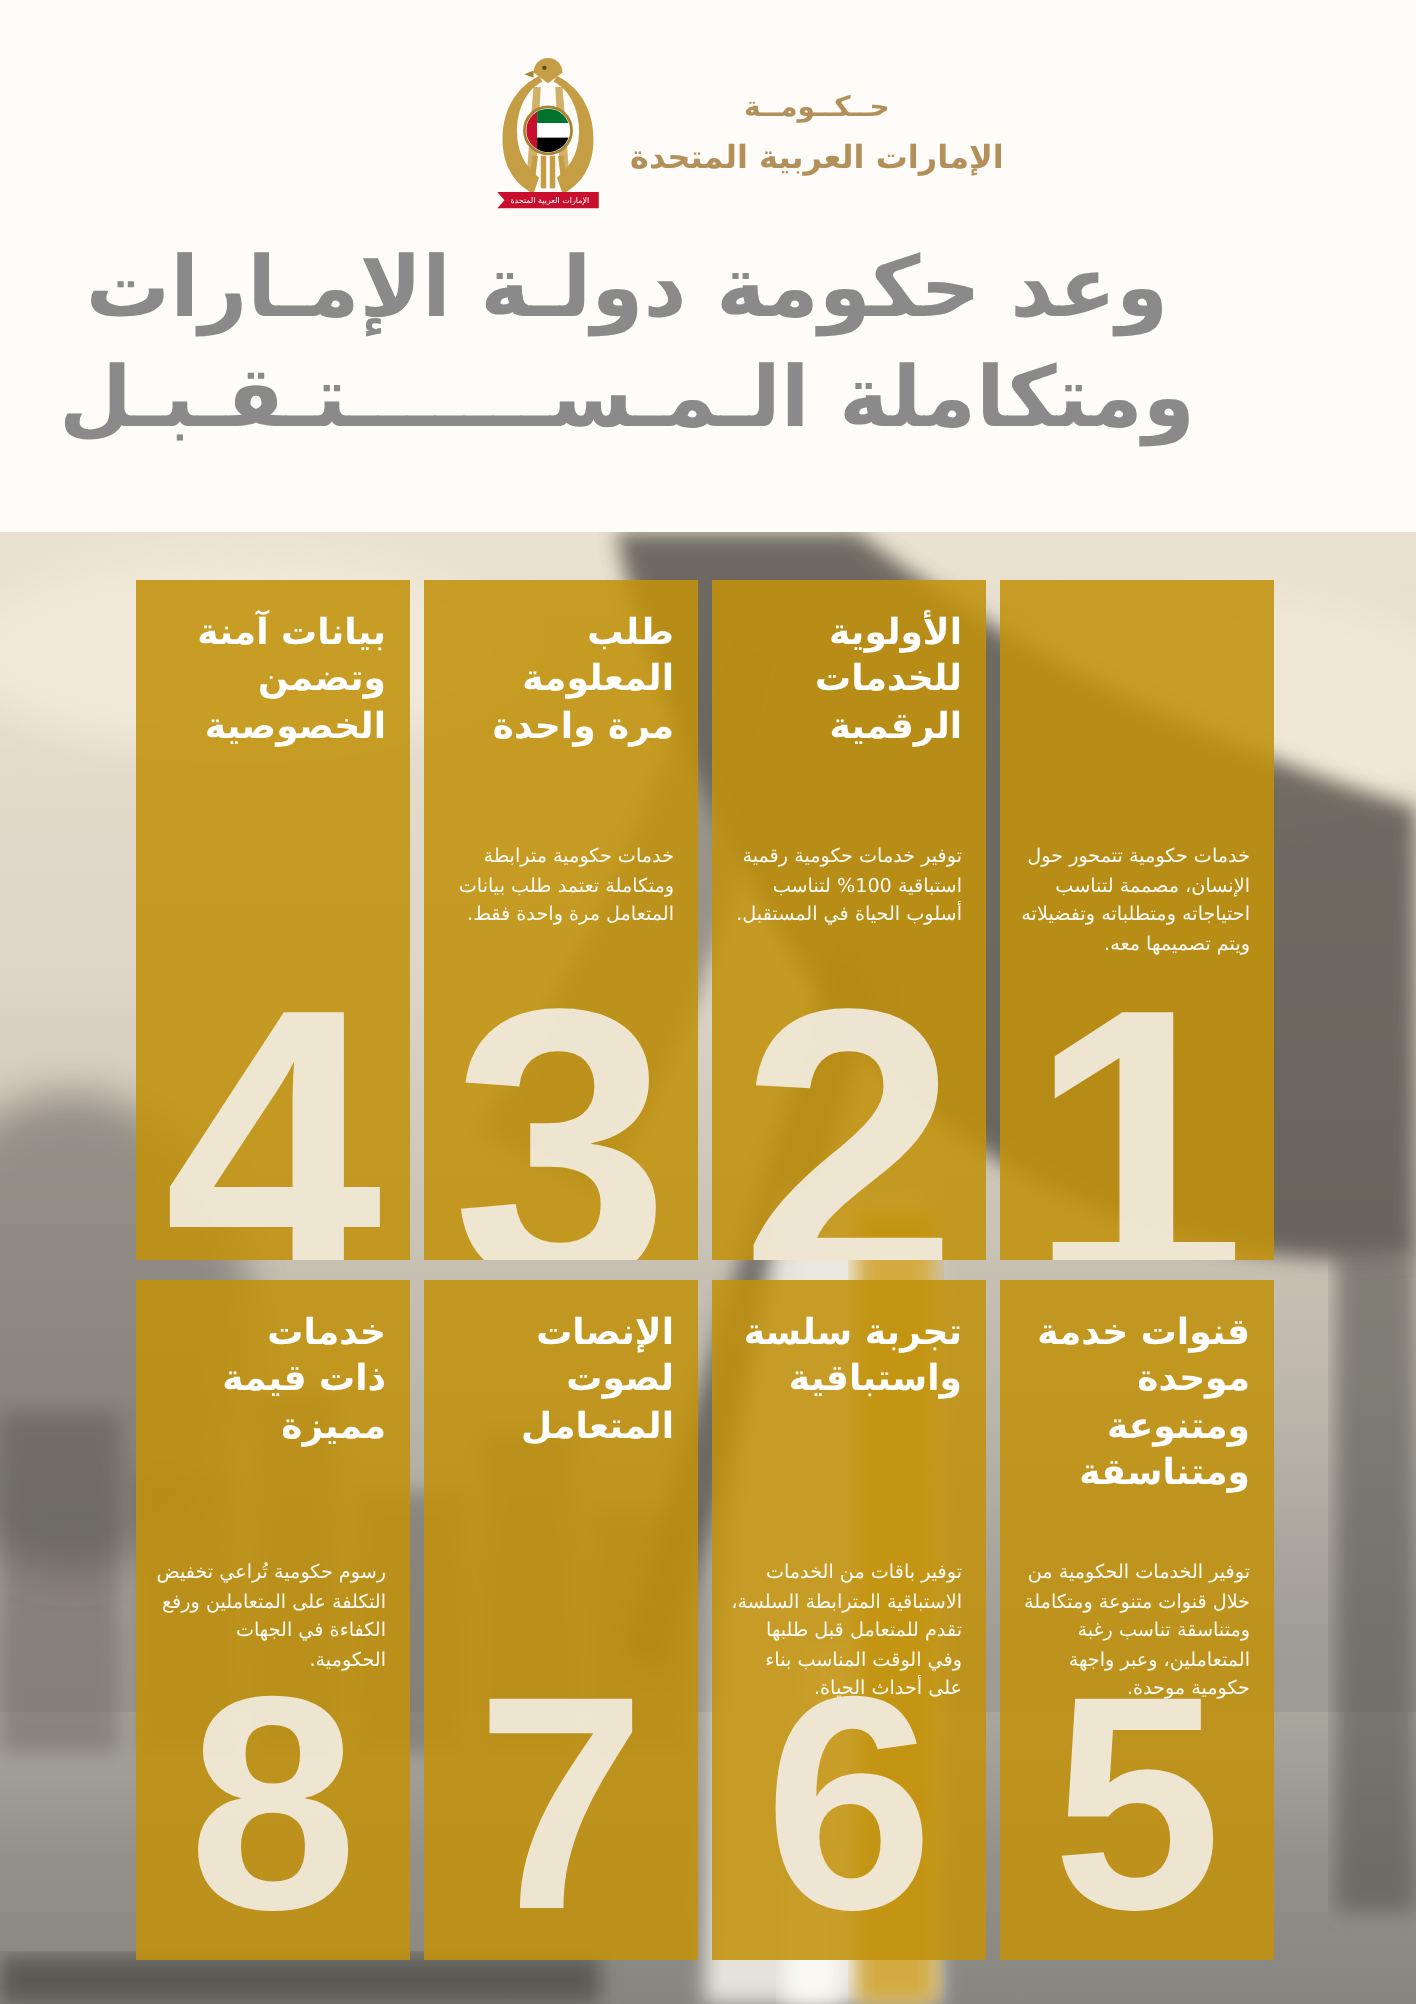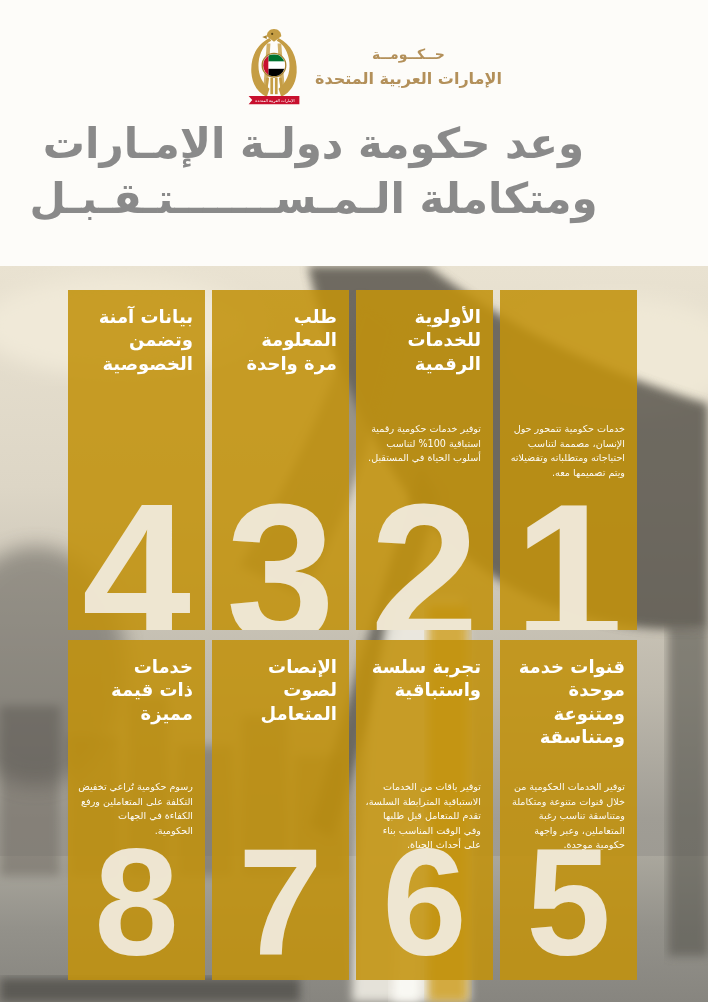--- a/index.html
+++ b/index.html
@@ -150,20 +150,21 @@
       <h2 class="card-title">الأولوية
 للخدمات
 الرقمية</h2>
       <p class="card-desc">توفير خدمات حكومية رقمية استباقية 100% لتناسب أسلوب الحياة في المستقبل.</p>
       <div class="card-number">2</div>
     </section>
     <section class="card row1">
       <h2 class="card-title">طلب
 المعلومة
 مرة واحدة</h2>
+      <p class="card-desc">خدمات حكومية مترابطة ومتكاملة تعتمد طلب بيانات المتعامل مرة واحدة فقط.</p>
       <div class="card-number">3</div>
     </section>
     <section class="card row1">
       <h2 class="card-title">بيانات آمنة
 وتضمن
 الخصوصية</h2>
       <div class="card-number">4</div>
     </section>
 
     <section class="card row2">

